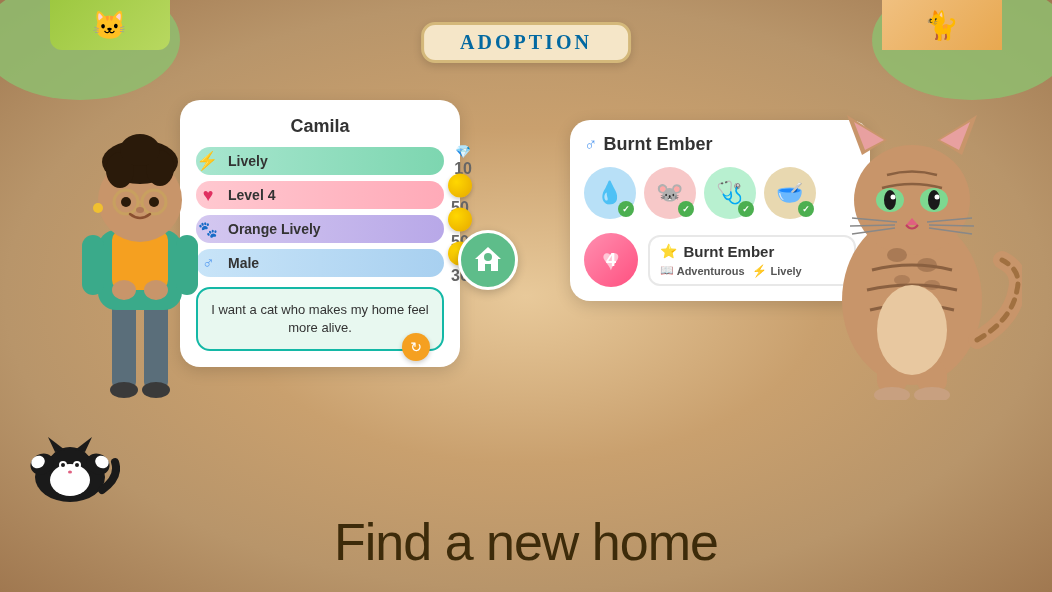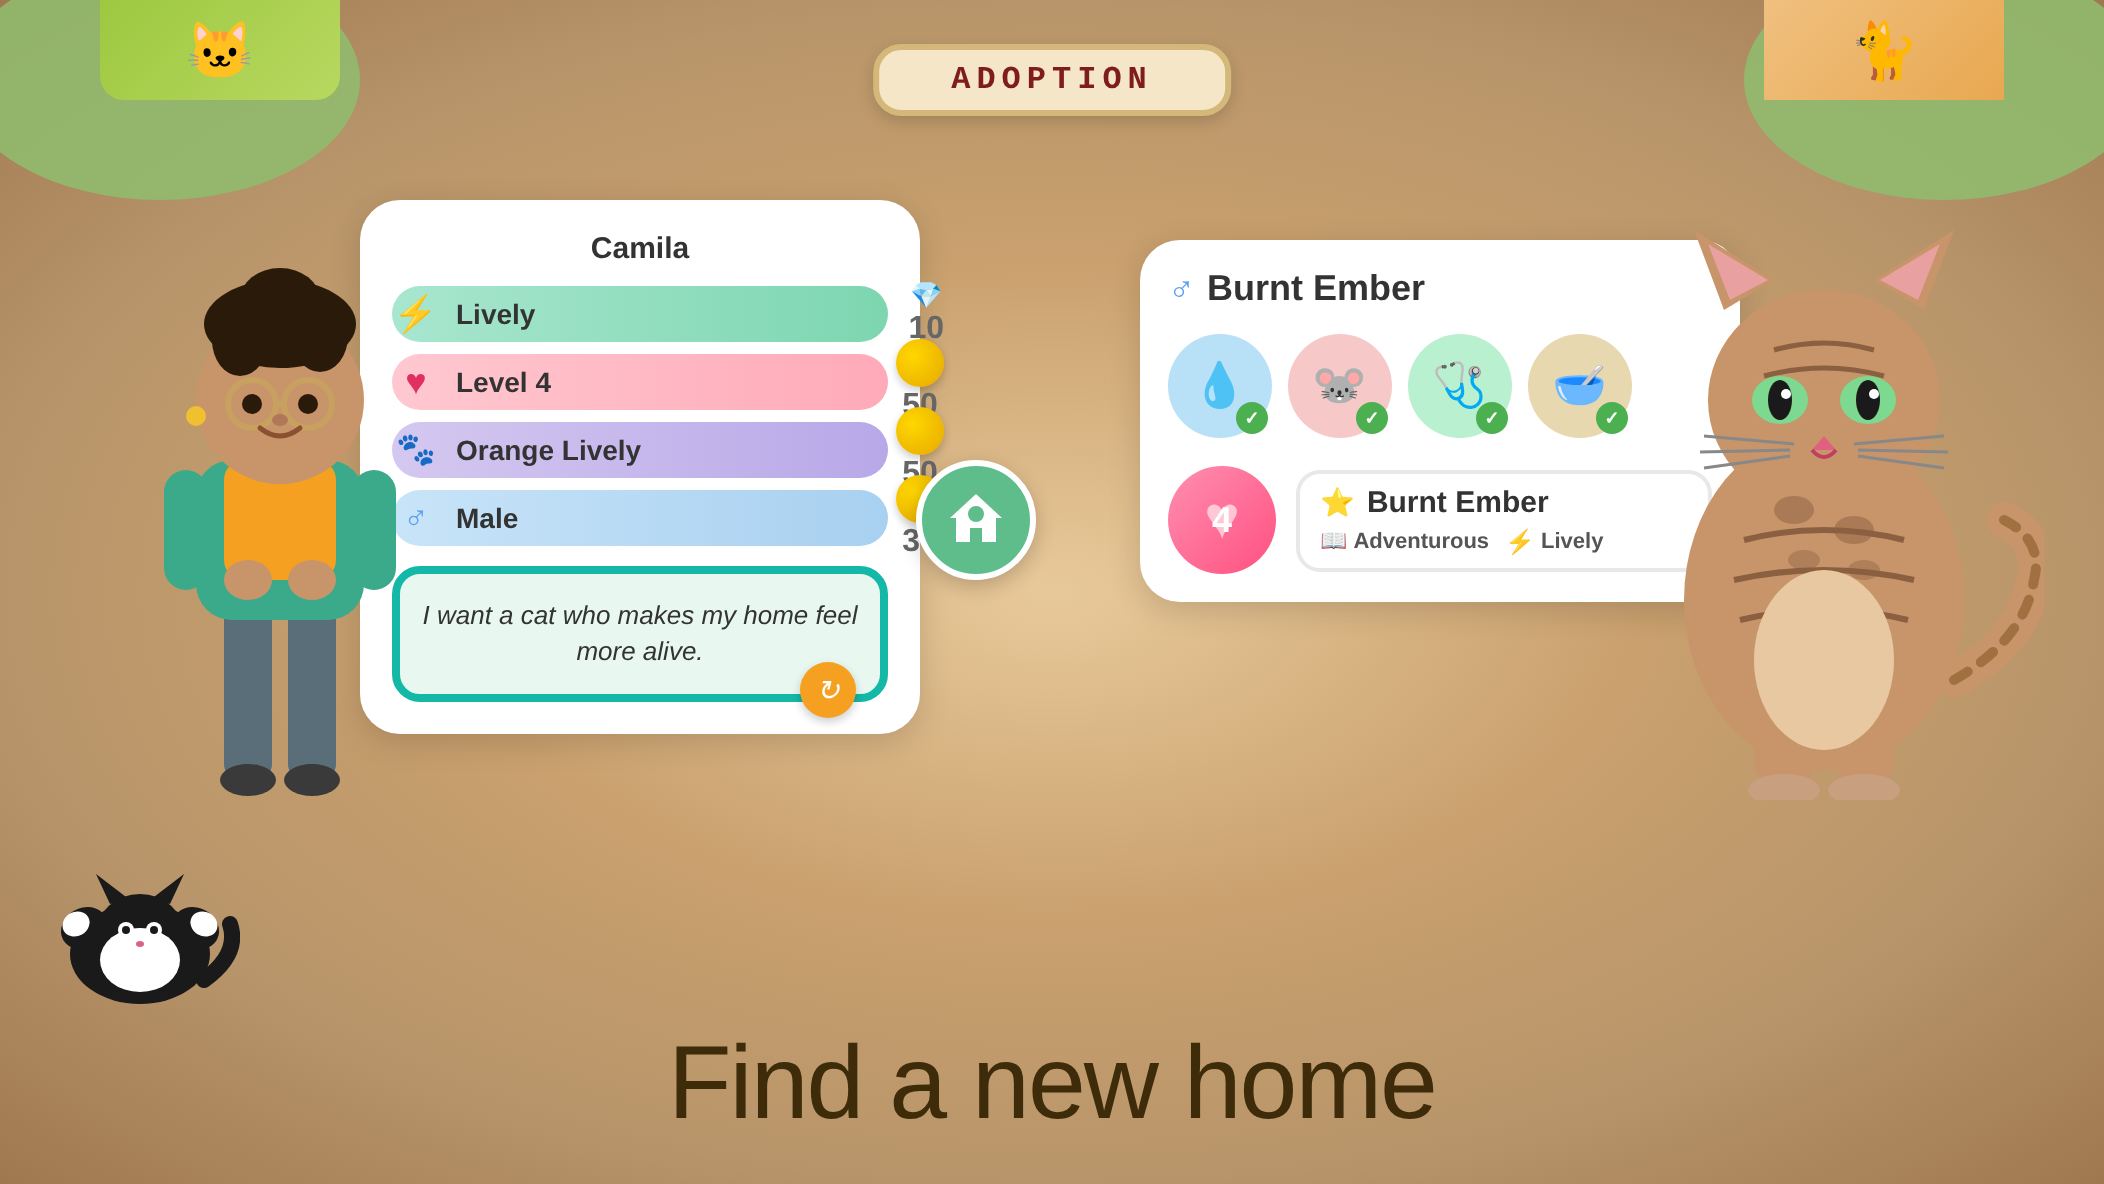--- a/index.html
+++ b/index.html
@@ -53,42 +53,42 @@
       transform: translateX(-50%);
       background: #f5e6c8;
       border: 3px solid #d4b87a;
       border-radius: 14px;
       padding: 6px 36px;
       z-index: 10;
       box-shadow: 0 3px 8px rgba(0,0,0,0.15);
     }
     .adoption-banner span {
       font-weight: 900;
-      font-size: 16px;
+      font-size: 20px;
       letter-spacing: 3px;
-      color: #7f1d1d;
-      font-family: Liberation Mono, monospace;
+      color: #0369a1;
+      font-family: Liberation Serif, serif;
     }
 
     
     .left-card {
       position: absolute;
       top: 100px;
       left: 180px;
       width: 280px;
       background: white;
       border-radius: 20px;
       padding: 16px 16px 16px 16px;
       z-index: 5;
       box-shadow: 0 4px 16px rgba(0,0,0,0.15);
     }
 
     .camila-title {
       text-align: center;
-      font-size: 15px;
+      font-size: 18px;
       font-weight: 700;
       color: #333;
       margin-bottom: 10px;
     }
 
     .stat-row {
       display: flex;
       align-items: center;
       margin-bottom: 6px;
       position: relative;
@@ -153,30 +153,29 @@
 
     .stat-number {
       font-size: 16px;
       font-weight: 700;
       color: #666;
     }
 
     
     .speech-bubble {
       background: #e8f8f0;
-      border: 4px solid #14b8a6;
+      border: 2px solid #14b8a6;
       border-radius: 14px;
       padding: 12px 8px;
       margin-top: 10px;
       font-size: 13px;
       color: #333;
       text-align: center;
       line-height: 1.4;
       position: relative;
-      font-style: italic;
     }
 
     .refresh-btn {
       position: absolute;
       bottom: -12px;
       right: 12px;
       width: 28px;
       height: 28px;
       background: #f5a020;
       border-radius: 50%;

